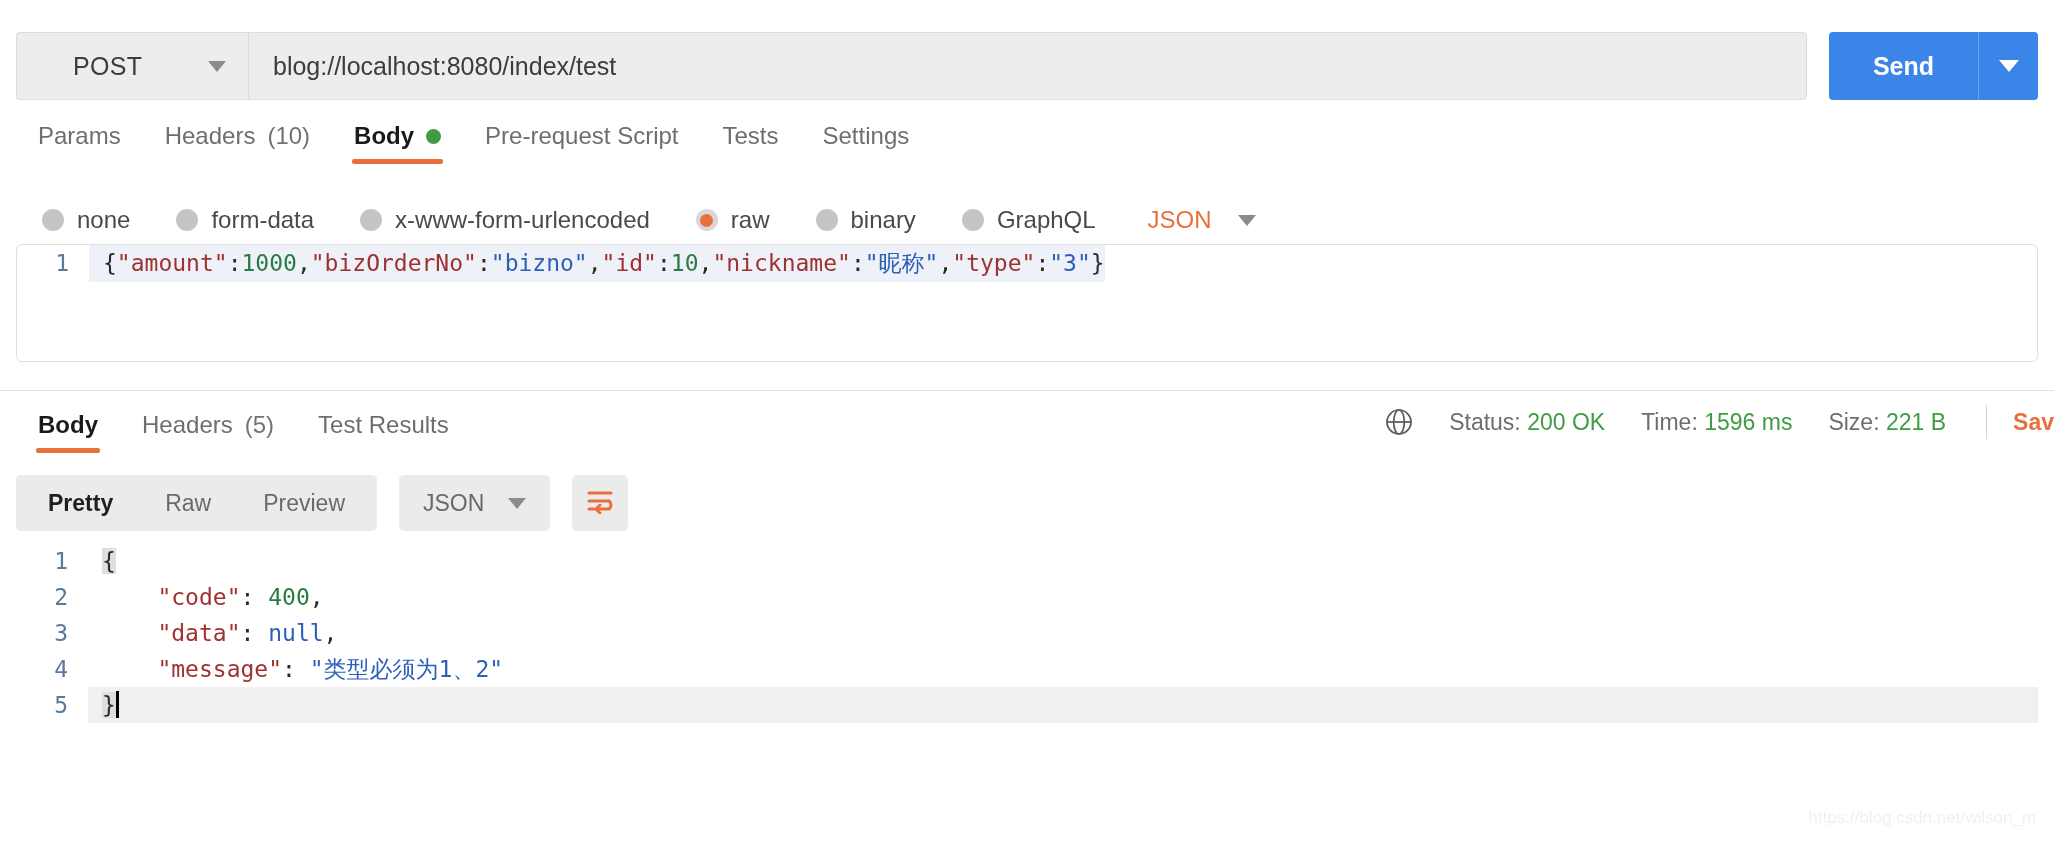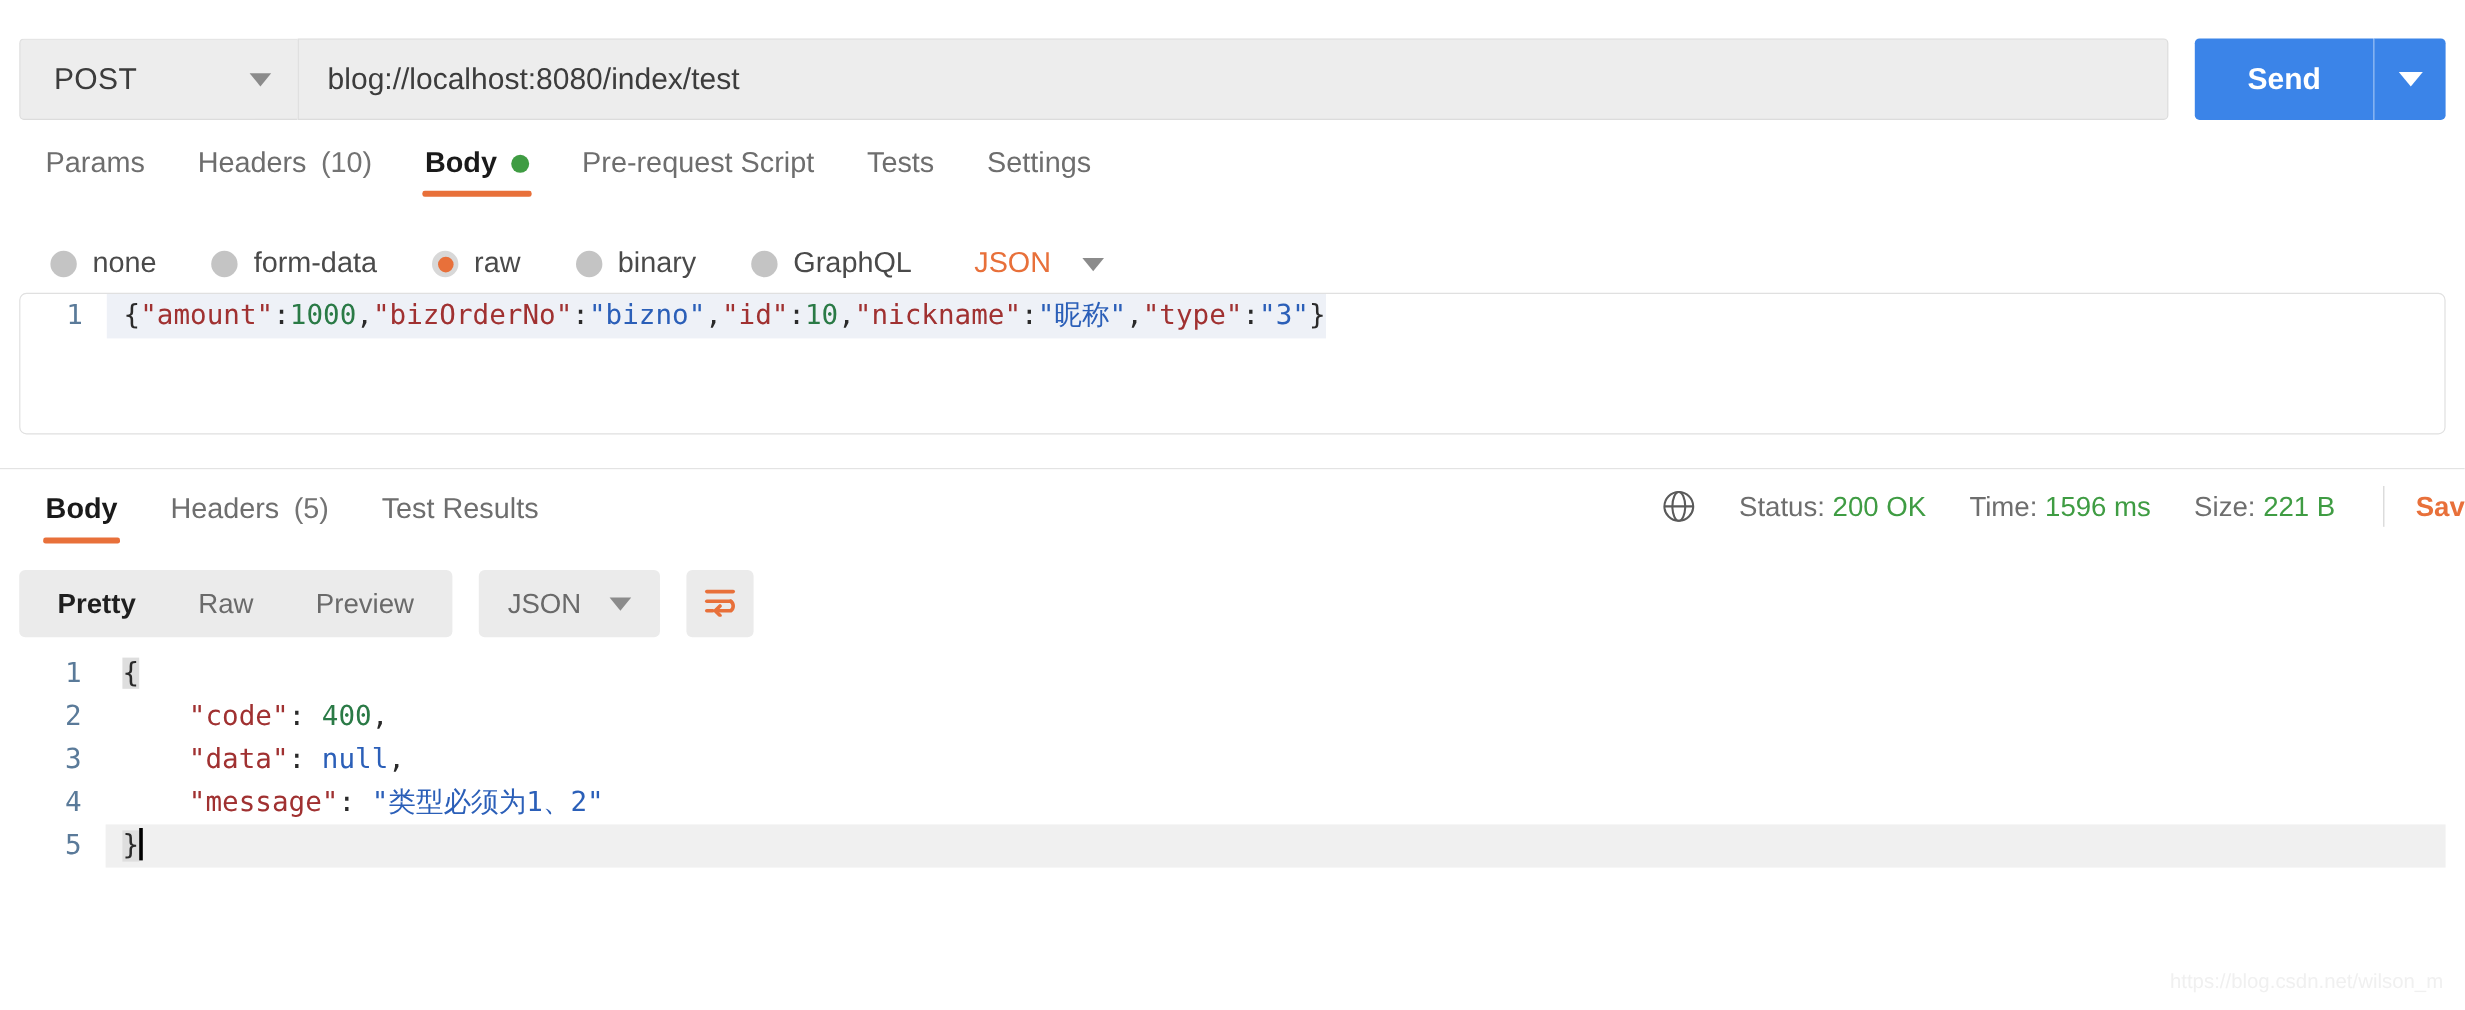--- a/index.html
+++ b/index.html
@@ -29,20 +29,21 @@
     display: flex;
     align-items: center;
     justify-content: space-between;
     padding: 0 22px 0 28px;
     cursor: pointer;
   }
   .method-label {
     font-size: 25px;
     color: #3c3c3c;
     letter-spacing: 0.3px;
+    margin-left: 28px;
   }
   .caret-down {
     width: 0; height: 0;
     border-left: 9px solid transparent;
     border-right: 9px solid transparent;
     border-top: 11px solid #8b8b8b;
   }
   .url-input {
     flex: 1;
     height: 68px;
@@ -361,20 +362,24 @@
   </div>
 
 <div class="body-types" id="body-types">
     <div class="radio-opt">
       <span class="radio"></span>
       <span>none</span>
     </div>
     <div class="radio-opt">
       <span class="radio"></span>
       <span>form-data</span>
+    </div>
+    <div class="radio-opt">
+      <span class="radio"></span>
+      <span>x-www-form-urlencoded</span>
     </div>
     <div class="radio-opt">
       <span class="radio selected"></span>
       <span>raw</span>
     </div>
     <div class="radio-opt">
       <span class="radio"></span>
       <span>binary</span>
     </div>
     <div class="radio-opt">

